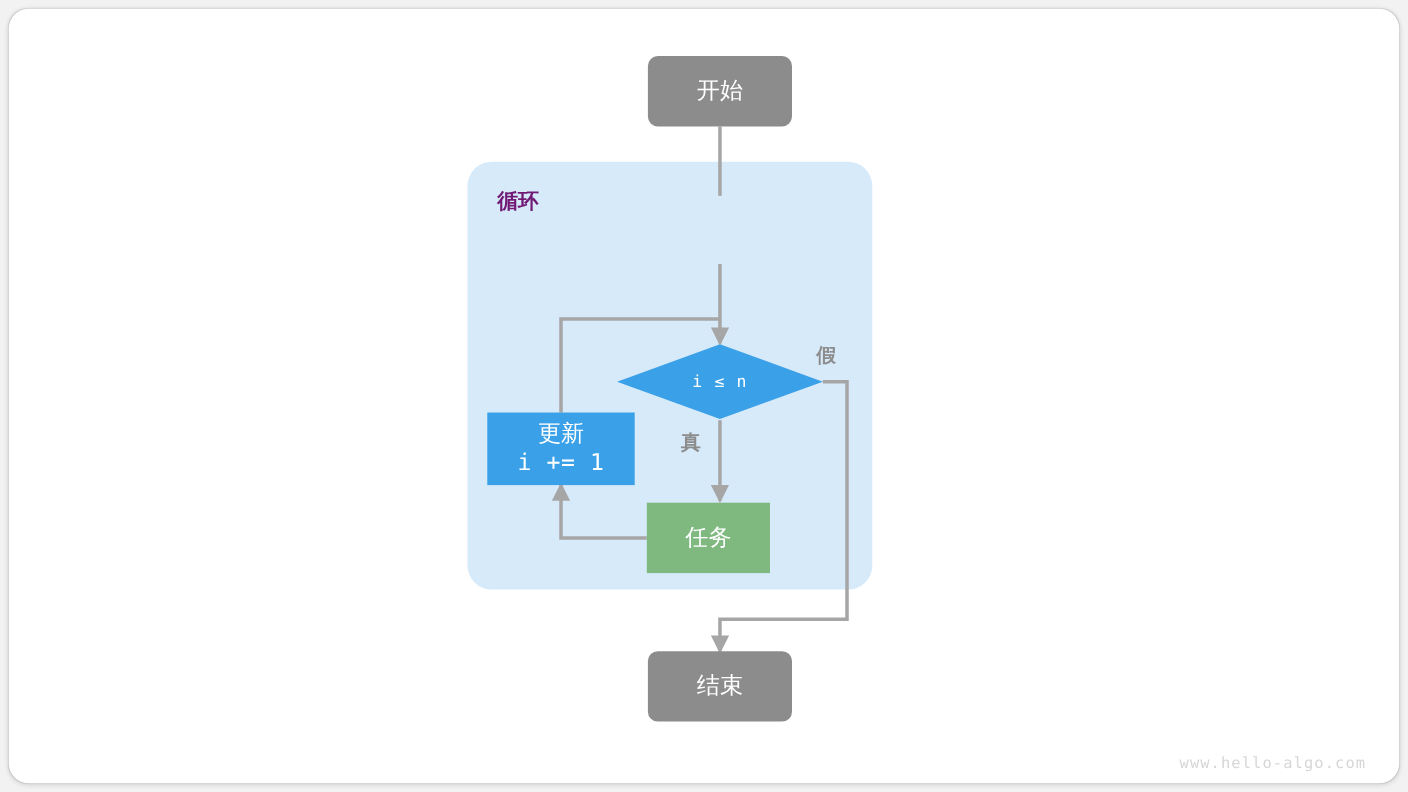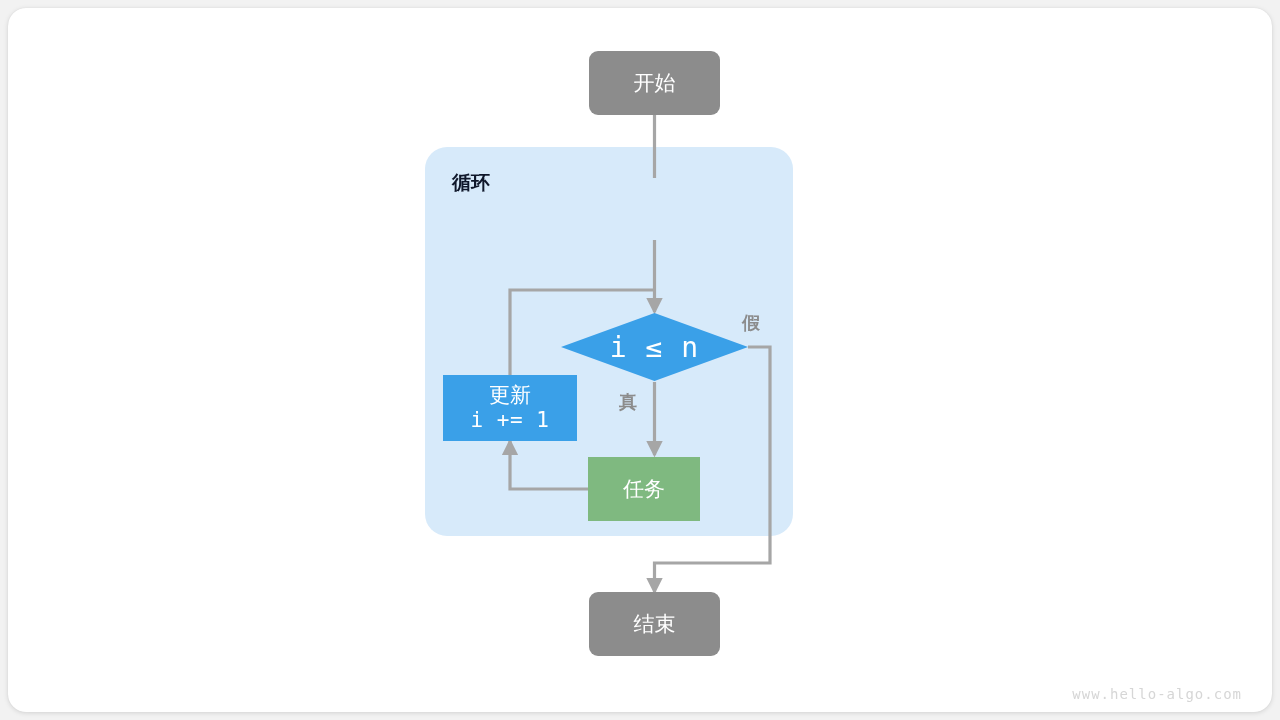--- a/index.html
+++ b/index.html
@@ -65,28 +65,28 @@
   .process-green {
     background: #7fb980;
   }
   .diamond-label {
     position: absolute;
     display: flex;
     align-items: center;
     justify-content: center;
     color: #ffffff;
     font-family: "DejaVu Sans Mono", "Liberation Mono", monospace;
-    font-size: 28px;
+    font-size: 15px;
     letter-spacing: 1px;
     pointer-events: none;
     text-align: right;
   }
   .loop-title {
     position: absolute;
-    color: #0f172a;
+    color: #701a75;
     font-family: "Liberation Sans", "DejaVu Sans", sans-serif;
     font-size: 19px;
     font-weight: bold;
   }
   .edge-label {
     position: absolute;
     color: #8c8c8c;
     font-family: "Liberation Sans", "DejaVu Sans", sans-serif;
     font-size: 18px;
     font-weight: bold;

